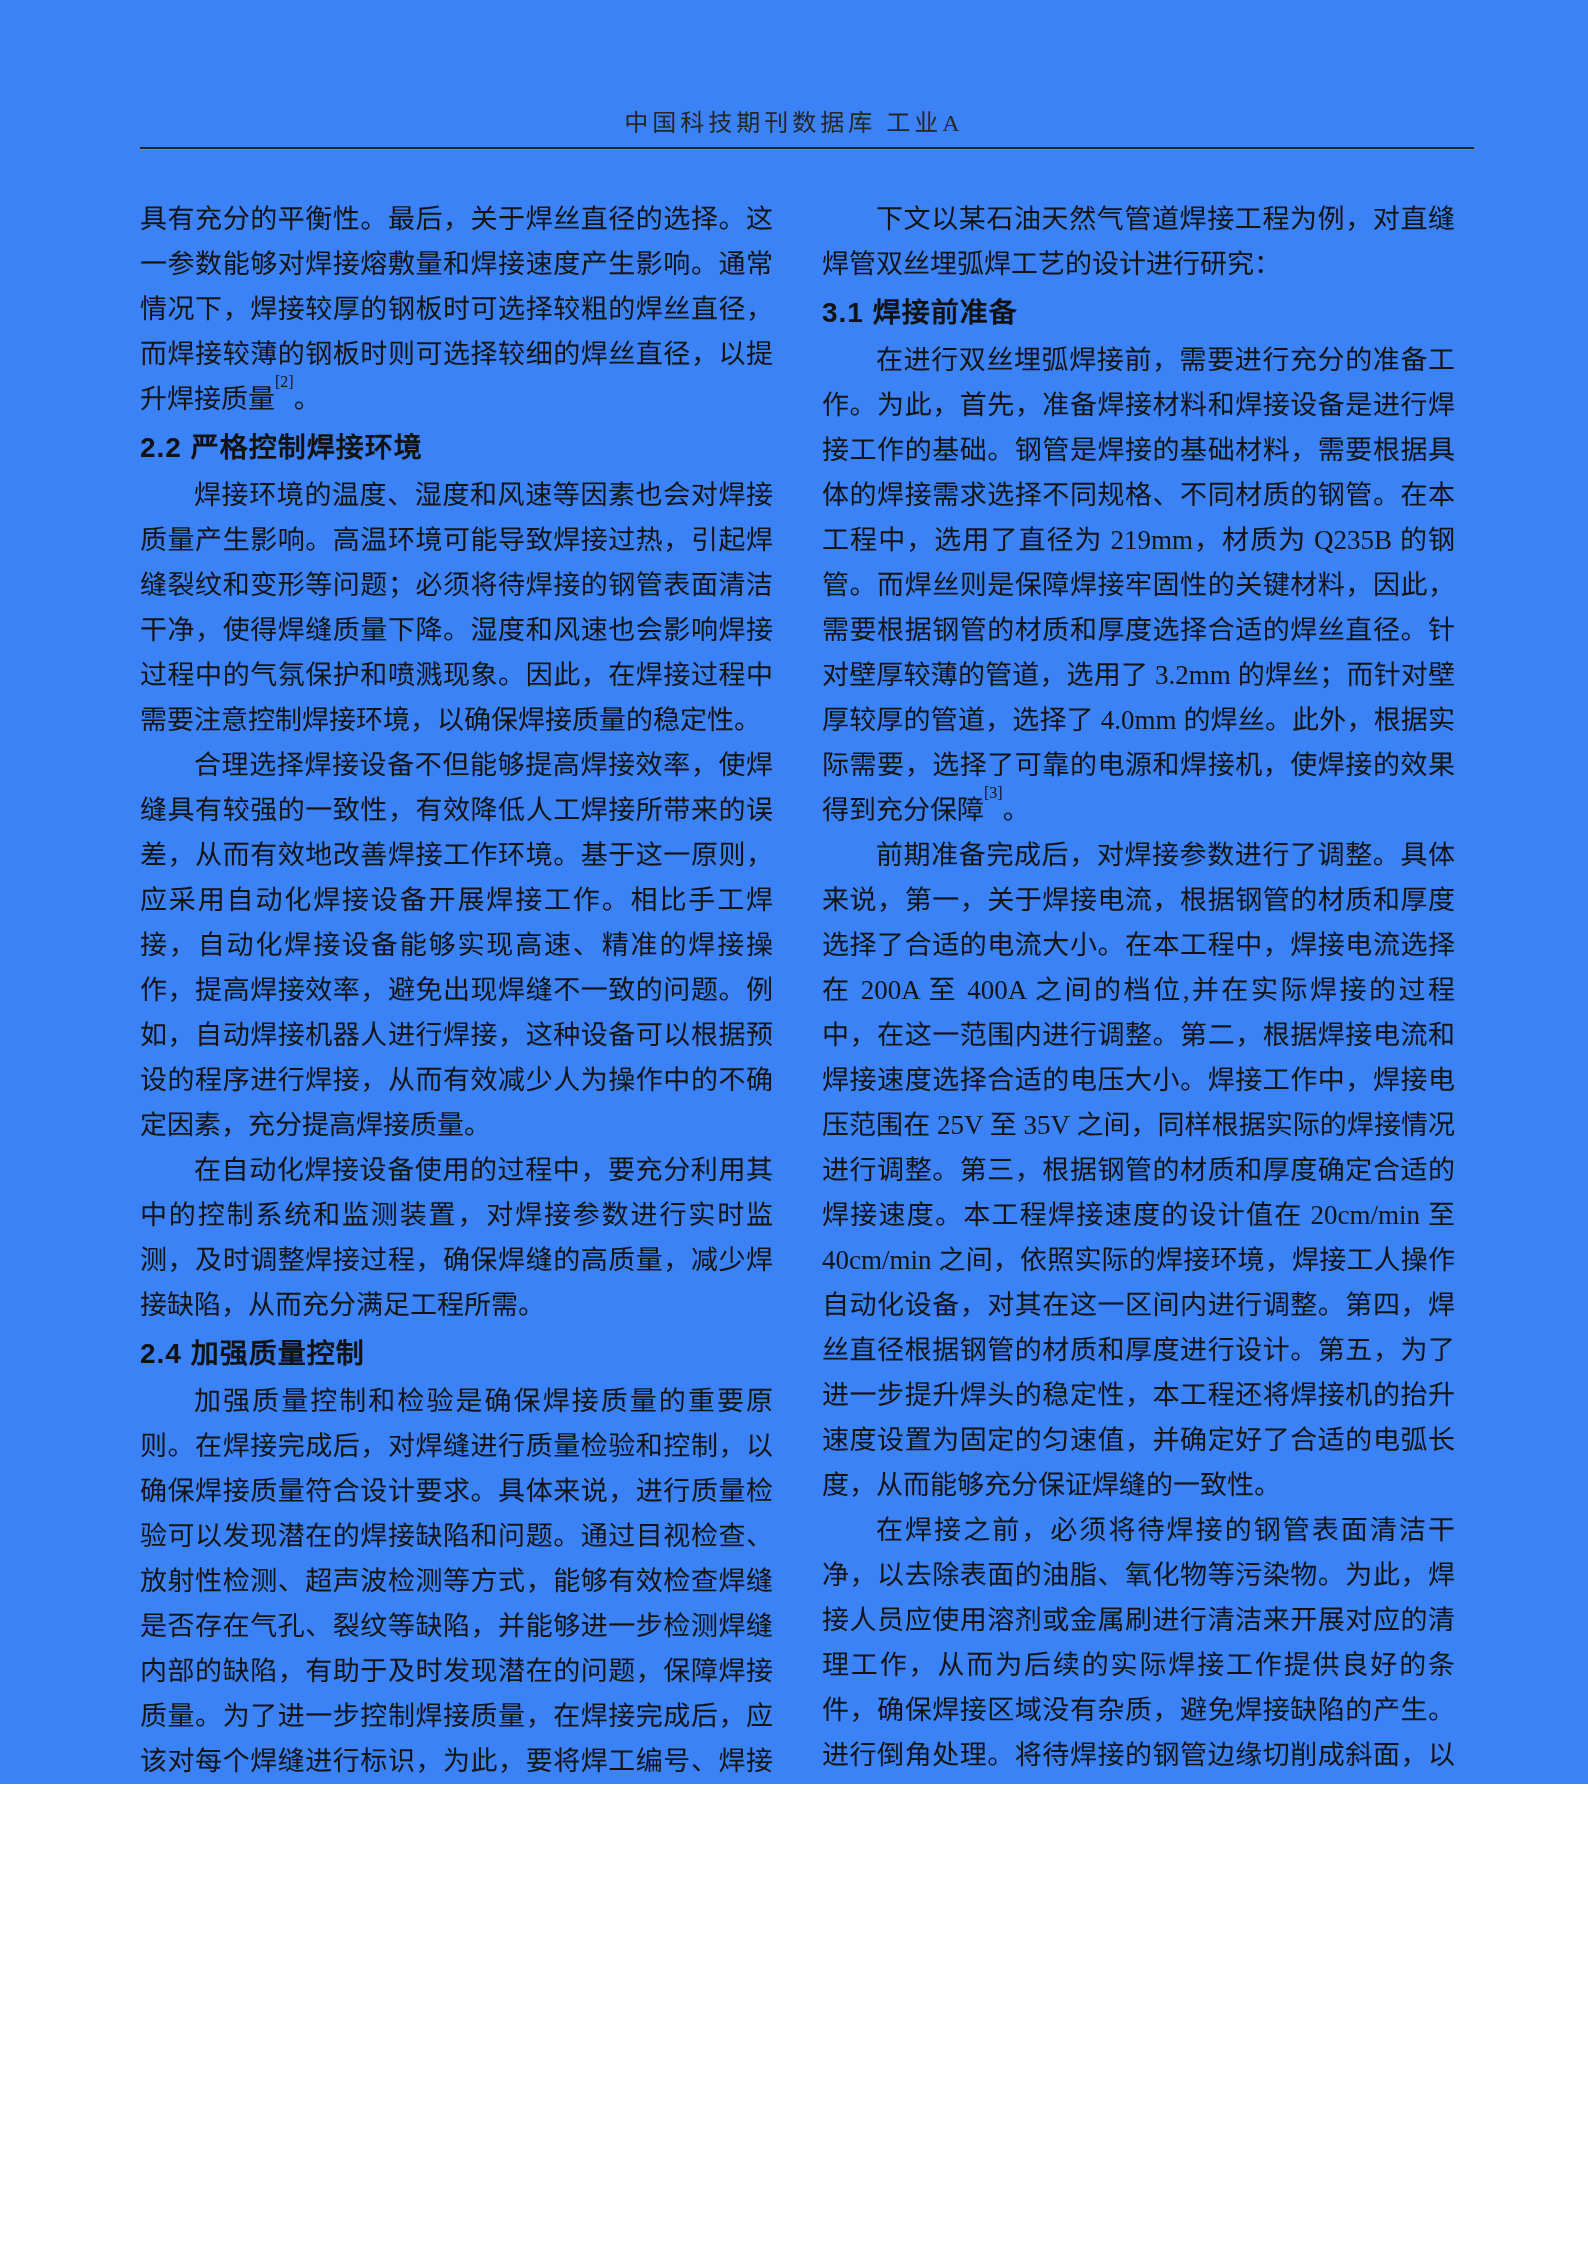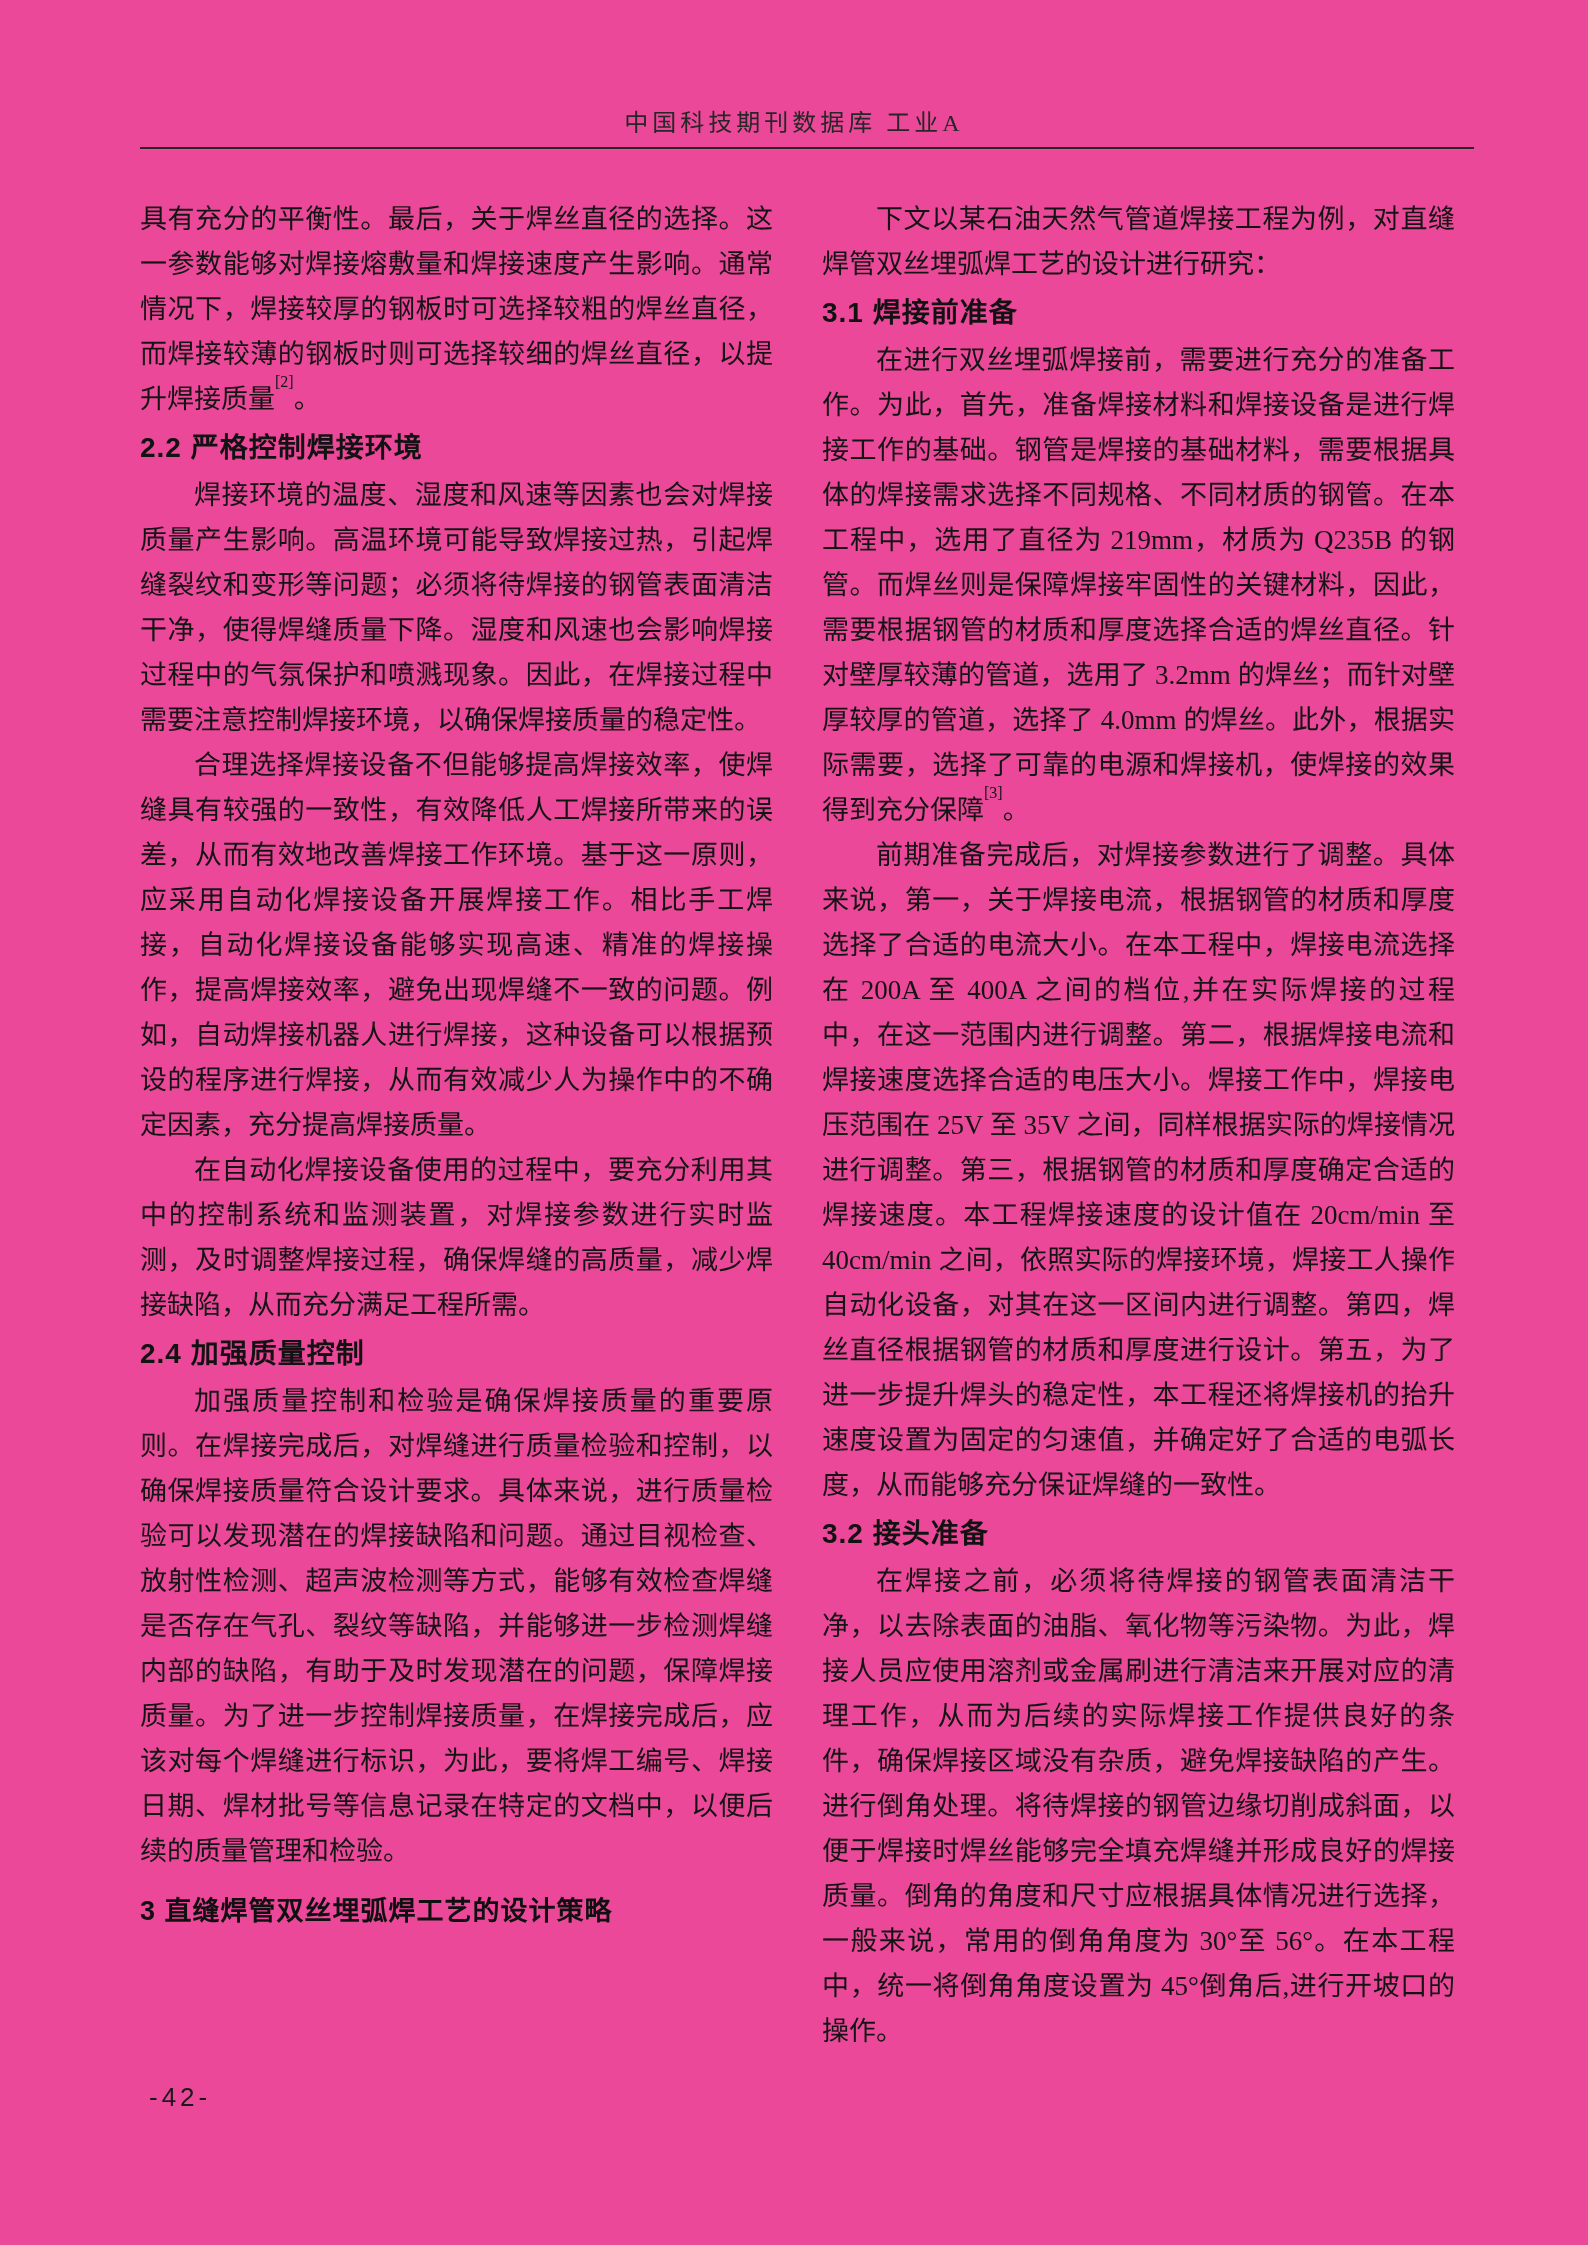--- a/index.html
+++ b/index.html
@@ -5,22 +5,22 @@
   * { margin: 0; padding: 0; box-sizing: border-box; }
   html, body {
     width: 1588px;
     background: #ffffff;
     font-family: "Liberation Serif", "DejaVu Serif", serif;
     color: #161616;
   }
   .page {
     position: relative;
     width: 1588px;
-    height: 2245px;
-    background: #ec4899;
+    height: 1784px;
+    background: #3b82f6;
     overflow: hidden;
   }
   
   .page-header {
     position: absolute;
     top: 103px;
     left: 0;
     width: 100%;
     text-align: center;
     font-size: 24px;
@@ -134,21 +134,20 @@
     <div class="col">
 
       <p class="para indent">下文以某石油天然气管道焊接工程为例，对直缝焊管双丝埋弧焊工艺的设计进行研究：</p>
 
       <h3 class="sub-heading">3.1 焊接前准备</h3>
 
       <p class="para indent"><span>在进行双丝埋弧焊接前，需要进行充分的准备工作。为此，首先，准备焊接材料和焊接设备是进行焊接工作的基础。钢管是焊接的基础材料，需要根据具体的焊接需求选择不同规格、不同材质的钢管。在本工程中，选用了直径为 219mm，材质为 Q235B 的钢管。而焊丝则是保障焊接牢固性的关键材料，因此，需要根据钢管的材质和厚度选择合适的焊丝直径。针对壁厚较薄的管道，选用了 3.2mm 的焊丝；而针对壁厚较厚的管道，选择了 4.0mm 的焊丝。此外，根据实际需要，选择了可靠的电源和焊接机，使焊接的效果得到充分保障</span><sup class="cite">[3]</sup><span>。</span></p>
 
       <p class="para indent">前期准备完成后，对焊接参数进行了调整。具体来说，第一，关于焊接电流，根据钢管的材质和厚度选择了合适的电流大小。在本工程中，焊接电流选择在 200A 至 400A 之间的档位,并在实际焊接的过程中，在这一范围内进行调整。第二，根据焊接电流和焊接速度选择合适的电压大小。焊接工作中，焊接电压范围在 25V 至 35V 之间，同样根据实际的焊接情况进行调整。第三，根据钢管的材质和厚度确定合适的焊接速度。本工程焊接速度的设计值在 20cm/min 至 40cm/min 之间，依照实际的焊接环境，焊接工人操作自动化设备，对其在这一区间内进行调整。第四，焊丝直径根据钢管的材质和厚度进行设计。第五，为了进一步提升焊头的稳定性，本工程还将焊接机的抬升速度设置为固定的匀速值，并确定好了合适的电弧长度，从而能够充分保证焊缝的一致性。</p>
 
-      <h3 class="sub-heading">3.2 接头准备</h3>
 
       <p class="para indent">在焊接之前，必须将待焊接的钢管表面清洁干净，以去除表面的油脂、氧化物等污染物。为此，焊接人员应使用溶剂或金属刷进行清洁来开展对应的清理工作，从而为后续的实际焊接工作提供良好的条件，确保焊接区域没有杂质，避免焊接缺陷的产生。进行倒角处理。将待焊接的钢管边缘切削成斜面，以便于焊接时焊丝能够完全填充焊缝并形成良好的焊接质量。倒角的角度和尺寸应根据具体情况进行选择，一般来说，常用的倒角角度为 30°至 56°。在本工程中，统一将倒角角度设置为 45°倒角后,进行开坡口的操作。</p>
 
     </div>
   </div>
 
   <div class="page-footer">-42-</div>
 
 </div>
 

